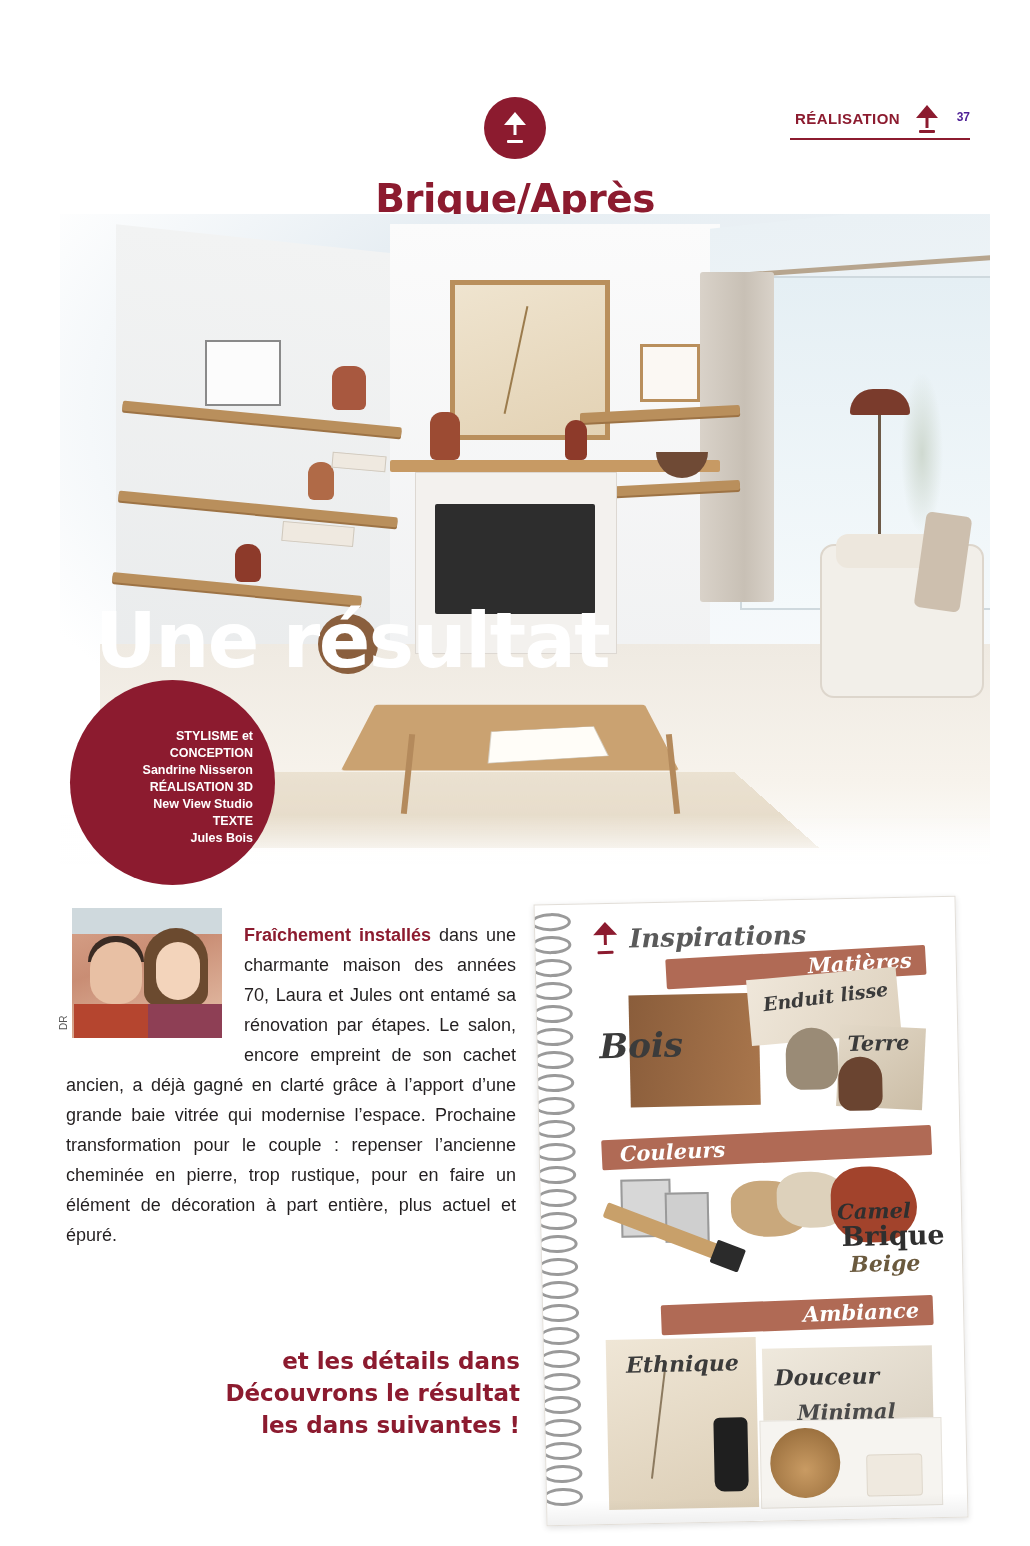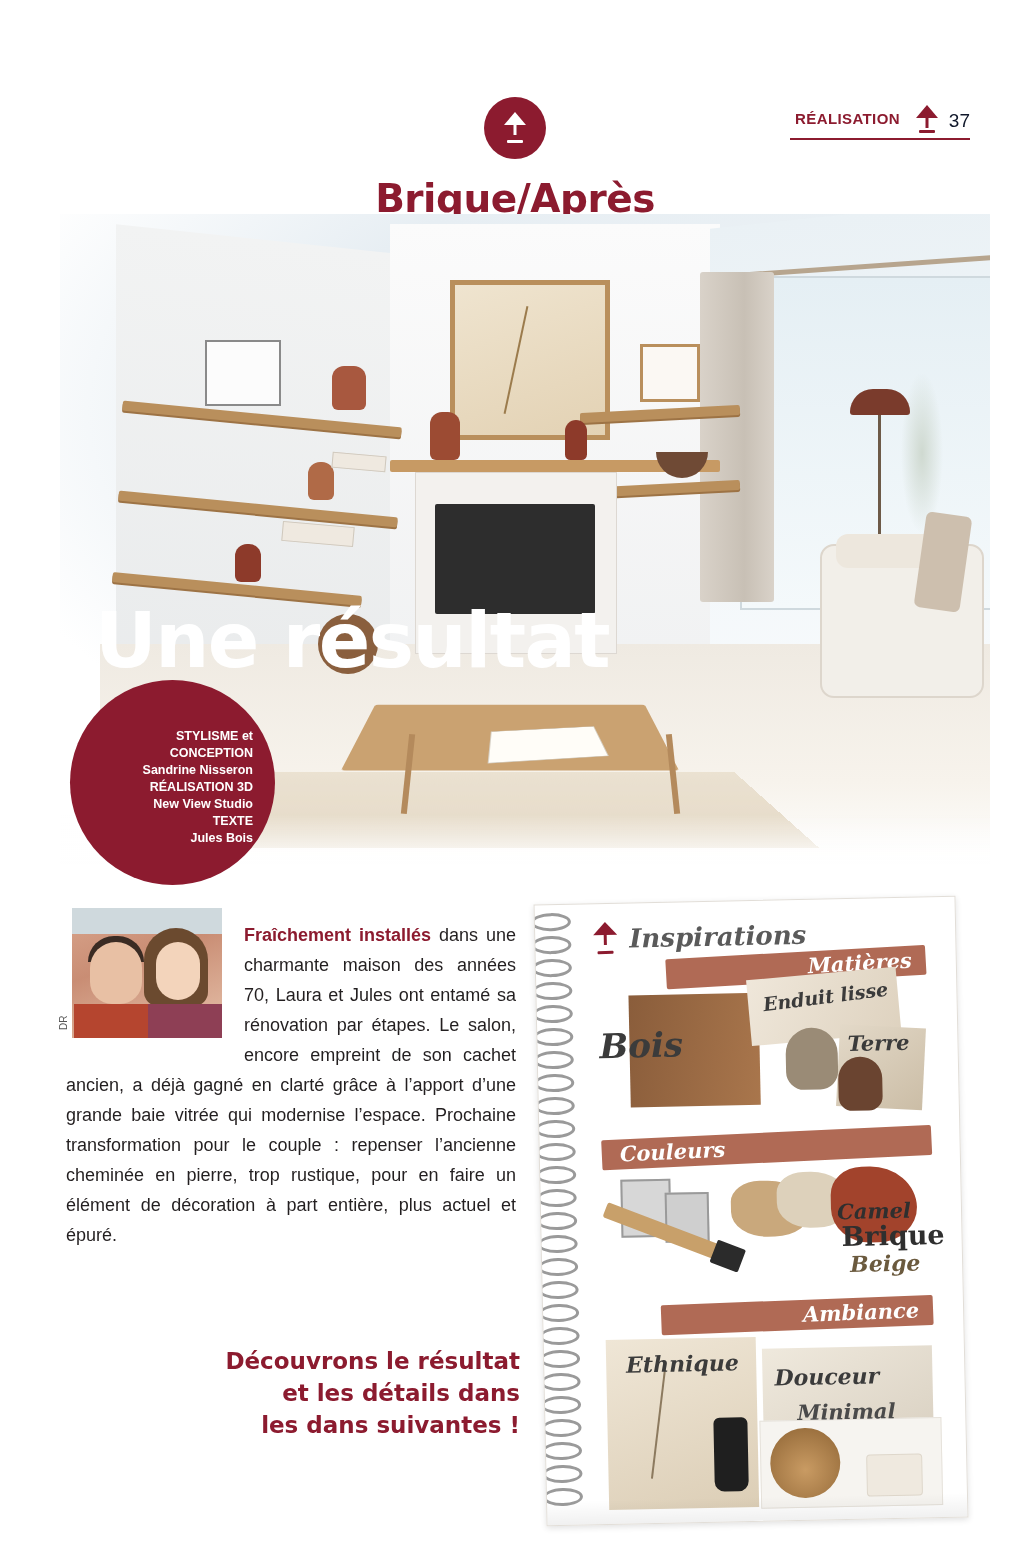--- a/index.html
+++ b/index.html
@@ -14,21 +14,21 @@
     position:absolute;left:0;top:105px;width:1030px;height:34px;
   }
   .header-rule{
     position:absolute;right:60px;top:33px;width:180px;height:2px;background:#8c1b2f;
   }
   .header-label{
     position:absolute;right:130px;top:110px;
     font-size:15px;font-weight:bold;letter-spacing:.4px;color:#8c1b2f;
   }
   .header-page{
-    position:absolute;right:60px;top:110px;font-size:19px;color:#0f172a;font-weight:normal;
+    position:absolute;right:60px;top:110px;font-size:12px;color:#4c1d95;font-weight:bold;
   }
   .header-lamp{
     position:absolute;right:92px;top:105px;width:22px;height:28px;
   }
   
   .lamp{position:relative;width:100%;height:100%;}
   .lamp .shade{position:absolute;left:50%;top:0;transform:translateX(-50%);
     width:0;height:0;border-left:11px solid transparent;border-right:11px solid transparent;
     border-bottom:13px solid #8c1b2f;}
   .lamp .stem{position:absolute;left:50%;top:13px;transform:translateX(-50%);
@@ -325,22 +325,22 @@
     <div class="shirtB"></div>
 </div>
 <div class="dr">DR</div>
 
 <div class="bodytext">
   <div class="wrapbox"></div>
   <span class="lead">Fraîchement installés</span><span> dans une charmante maison des années 70, Laura et Jules ont entamé sa rénovation par étapes. Le salon, encore empreint de son cachet ancien, a déjà gagné en clarté grâce à l’apport d’une grande baie vitrée qui modernise l’espace. Prochaine transformation pour le couple : repenser l’ancienne cheminée en pierre, trop rustique, pour en faire un élément de décoration à part entière, plus actuel et épuré.</span>
 </div>
 
 <div class="teaser">
+  <div>et les détails dans</div>
   <div>Découvrons le résultat</div>
-  <div>et les détails dans</div>
   <div>les dans suivantes !</div>
 </div>
 
 <div class="board">
   <div class="spiral" id="spiral">
       <i style="top: 8px;"></i>
       <i style="top: 31px;"></i>
       <i style="top: 54px;"></i>
       <i style="top: 77px;"></i>
       <i style="top: 100px;"></i>

